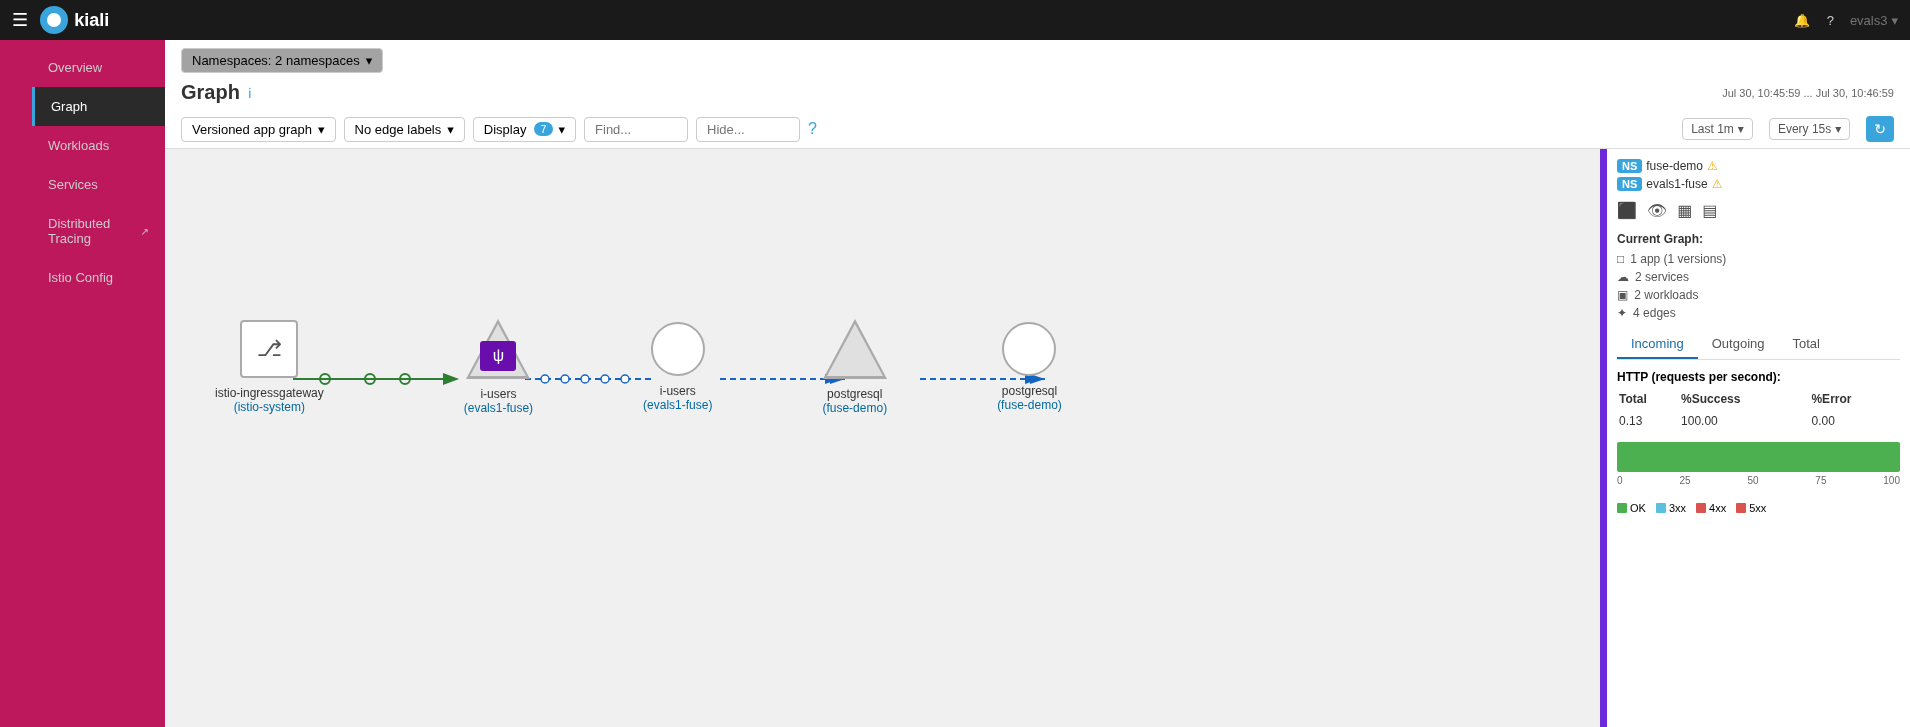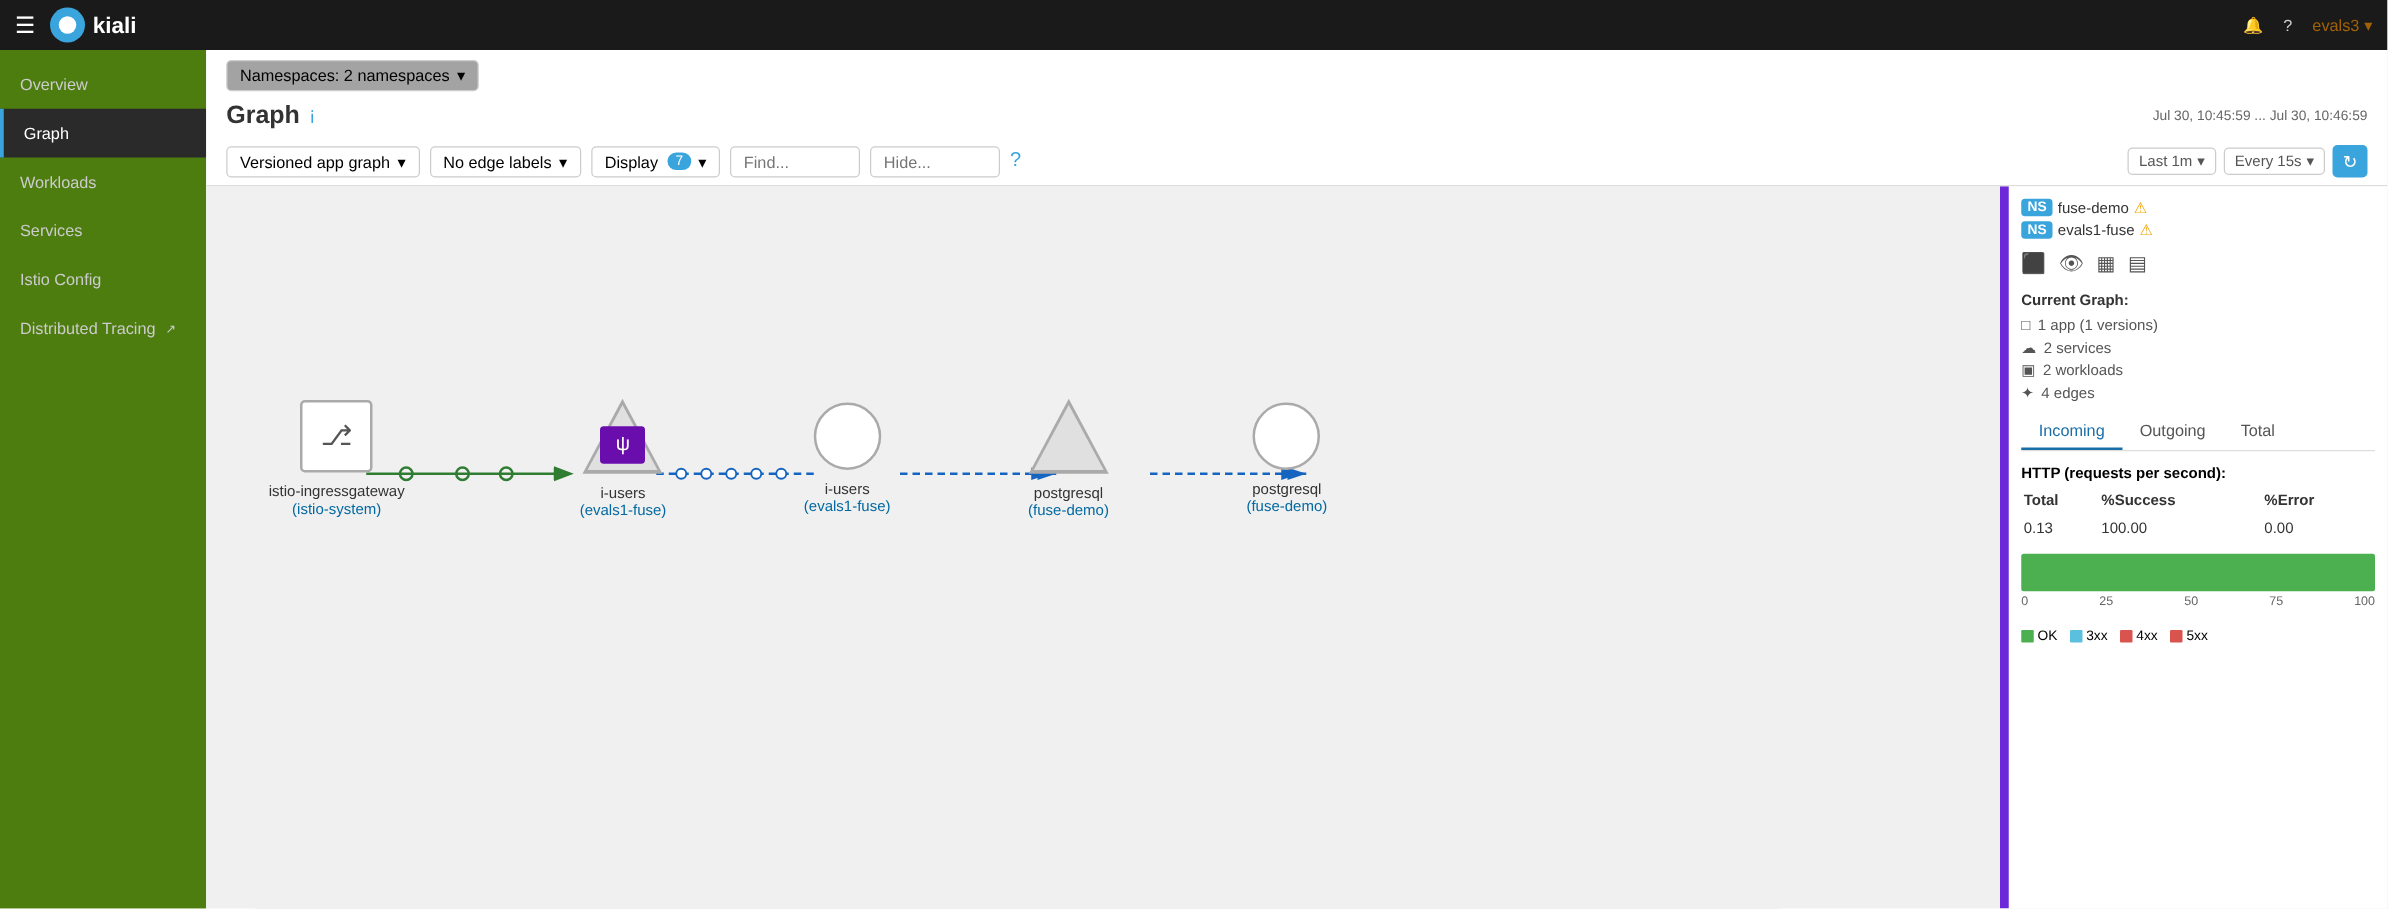--- a/index.html
+++ b/index.html
@@ -12,33 +12,34 @@
       display: flex;
       align-items: center;
       padding: 0 12px;
       flex-shrink: 0;
     }
     .top-nav-hamburger { color: #fff; font-size: 18px; margin-right: 12px; cursor: pointer; }
     .top-nav-logo { display: flex; align-items: center; color: #fff; font-size: 18px; font-weight: bold; margin-right: auto; }
     .top-nav-logo .logo-circle { width: 28px; height: 28px; border-radius: 50%; background: #39a5dc; display: inline-flex; align-items: center; justify-content: center; margin-right: 6px; }
     .top-nav-logo .logo-inner { width: 14px; height: 14px; border-radius: 50%; background: #fff; }
     .top-nav-icons { display: flex; align-items: center; gap: 16px; color: #ccc; }
-    .top-nav-user { color: #a16207; display: flex; align-items: center; gap: 4px; cursor: pointer; }
+    .top-nav-user { color: #737373; display: flex; align-items: center; gap: 4px; cursor: pointer; }
 
     
     .main-layout { display: flex; flex: 1; overflow: hidden; }
 
     
     .sidebar {
       width: 165px;
-      background: #4d7c0f;
+      background: #be185d;
       flex-shrink: 0;
       display: flex;
       flex-direction: column;
       padding-top: 8px;
+      padding-left: 32px;
     }
     .sidebar-item {
       padding: 12px 16px;
       color: #ccc;
       cursor: pointer;
       font-size: 13px;
       display: flex;
       align-items: center;
       gap: 8px;
     }
@@ -88,21 +89,21 @@
       font-size: 13px;
     }
     .toolbar-input {
       border: 1px solid #ccc;
       border-radius: 4px;
       padding: 4px 10px;
       font-size: 13px;
       width: 104px;
     }
     .toolbar-spacer { flex: 1; }
-    .time-range { display: flex; align-items: center; gap: 6px; font-size: 12px; color: #555; }
+    .time-range { display: flex; align-items: center; gap: 16px; font-size: 12px; color: #555; }
     .time-dropdown {
       border: 1px solid #ccc;
       border-radius: 4px;
       padding: 3px 8px;
       display: flex;
       align-items: center;
       gap: 4px;
       cursor: pointer;
       background: #fff;
       font-size: 12px;
@@ -269,25 +270,25 @@
     <div class="sidebar-item active">
       <span class="sidebar-label">Graph</span>
     </div>
     <div class="sidebar-item">
       <span class="sidebar-label">Workloads</span>
     </div>
     <div class="sidebar-item">
       <span class="sidebar-label">Services</span>
     </div>
     <div class="sidebar-item">
-      <span class="sidebar-label">Istio Config</span>
-    </div>
-    <div class="sidebar-item">
       <span class="sidebar-label">Distributed Tracing</span>
       <span style="font-size:10px;">↗</span>
+    </div>
+    <div class="sidebar-item">
+      <span class="sidebar-label">Istio Config</span>
     </div>
   </div>
 
   <div class="content">
 
     <div class="content-header">
       <div class="namespace-bar">
         <div class="namespace-dropdown">
           <span>Namespaces: 2 namespaces</span>
           <span>▾</span>

